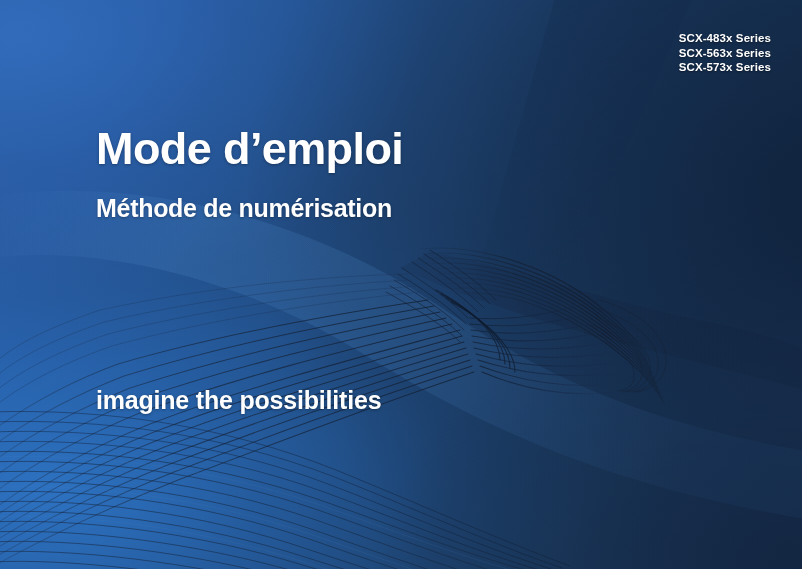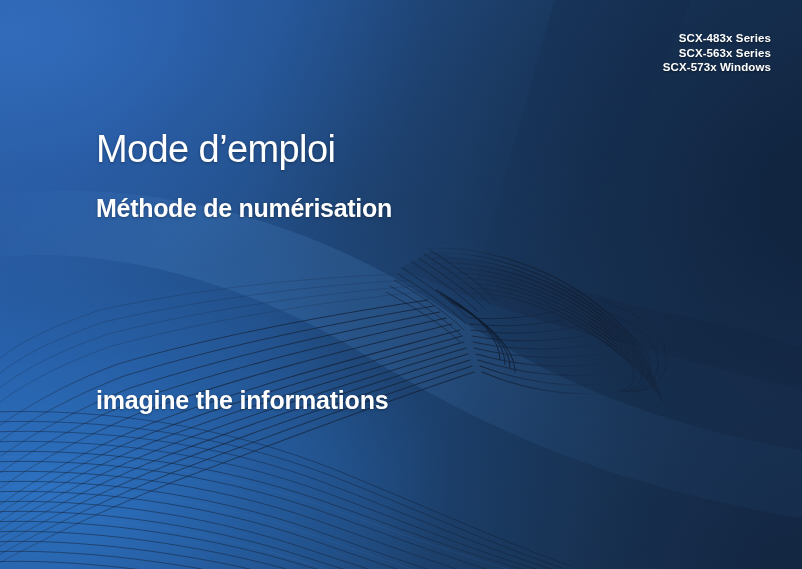--- a/index.html
+++ b/index.html
@@ -97,22 +97,22 @@
   }
   .series div { white-space: nowrap; }
 
   .title-block {
     position: absolute;
     left: 96px;
     top: 124px;
     color: #ffffff;
   }
   .title-main {
-    font-size: 38px;
-    font-weight: normal;
+    font-size: 45px;
+    font-weight: bold;
     letter-spacing: -0.6px;
     line-height: 50px;
     text-shadow: 0 1px 3px rgba(0,0,0,0.32);
   }
   .title-sub {
     font-size: 25px;
     font-weight: bold;
     letter-spacing: -0.3px;
     line-height: 40px;
     margin-top: 14px;
@@ -310,24 +310,24 @@
         <path d="M-10,487 C85,483 203,497 313,535 C393,563 458,586 528,603"></path>
         <path d="M-10,517 C79,513 197,527 307,563 C382,586 446,604 516,618"></path>
       </g>
 
     </g>
   </svg>
 
   <div class="series">
     <div>SCX-483x Series</div>
     <div>SCX-563x Series</div>
-    <div>SCX-573x Windows</div>
+    <div>SCX-573x Series</div>
   </div>
 
   <div class="title-block">
     <div class="title-main">Mode d’emploi</div>
     <div class="title-sub">Méthode de numérisation</div>
   </div>
 
-  <div class="tagline">imagine the informations</div>
+  <div class="tagline">imagine the possibilities</div>
 
 
 </div>
 
 </body></html>

